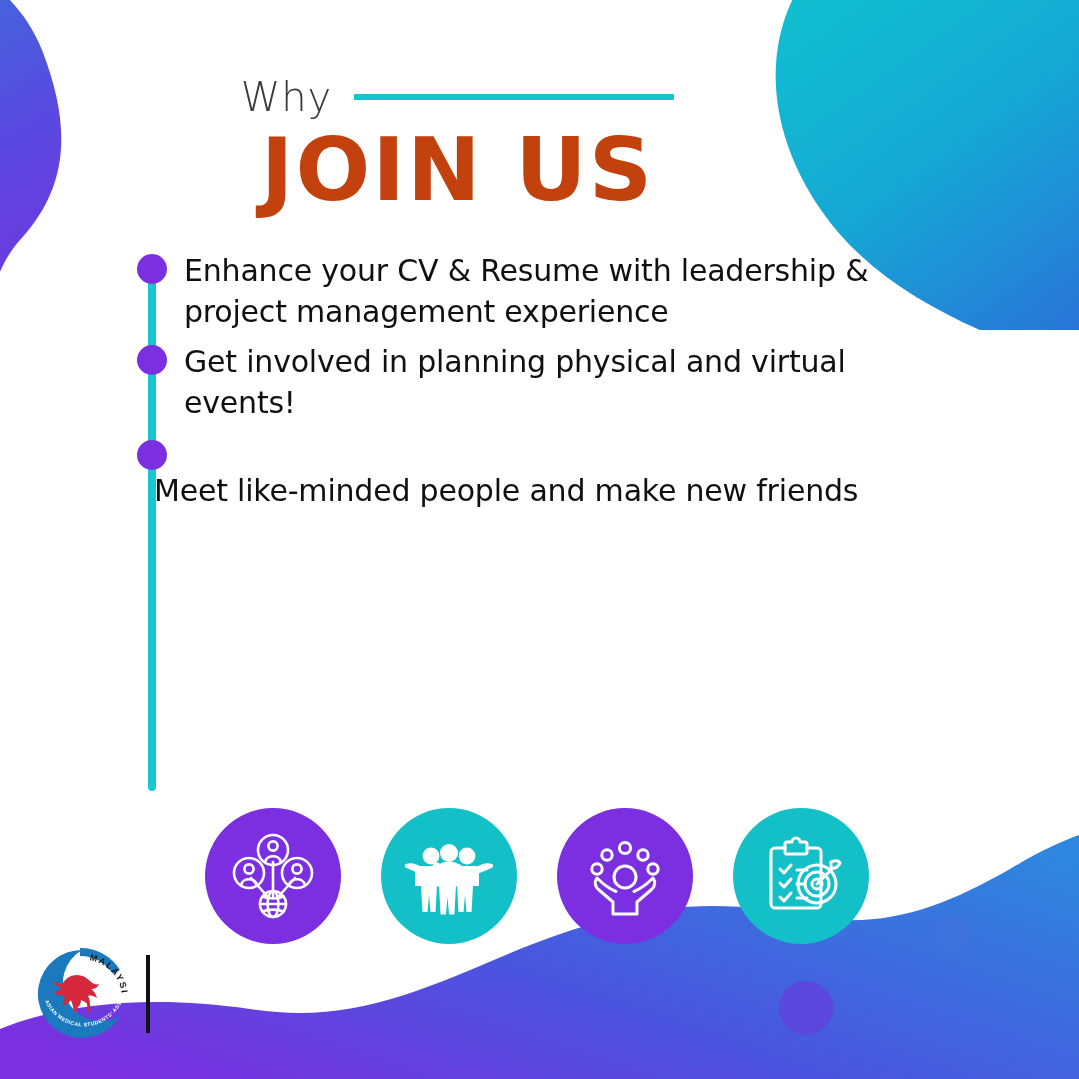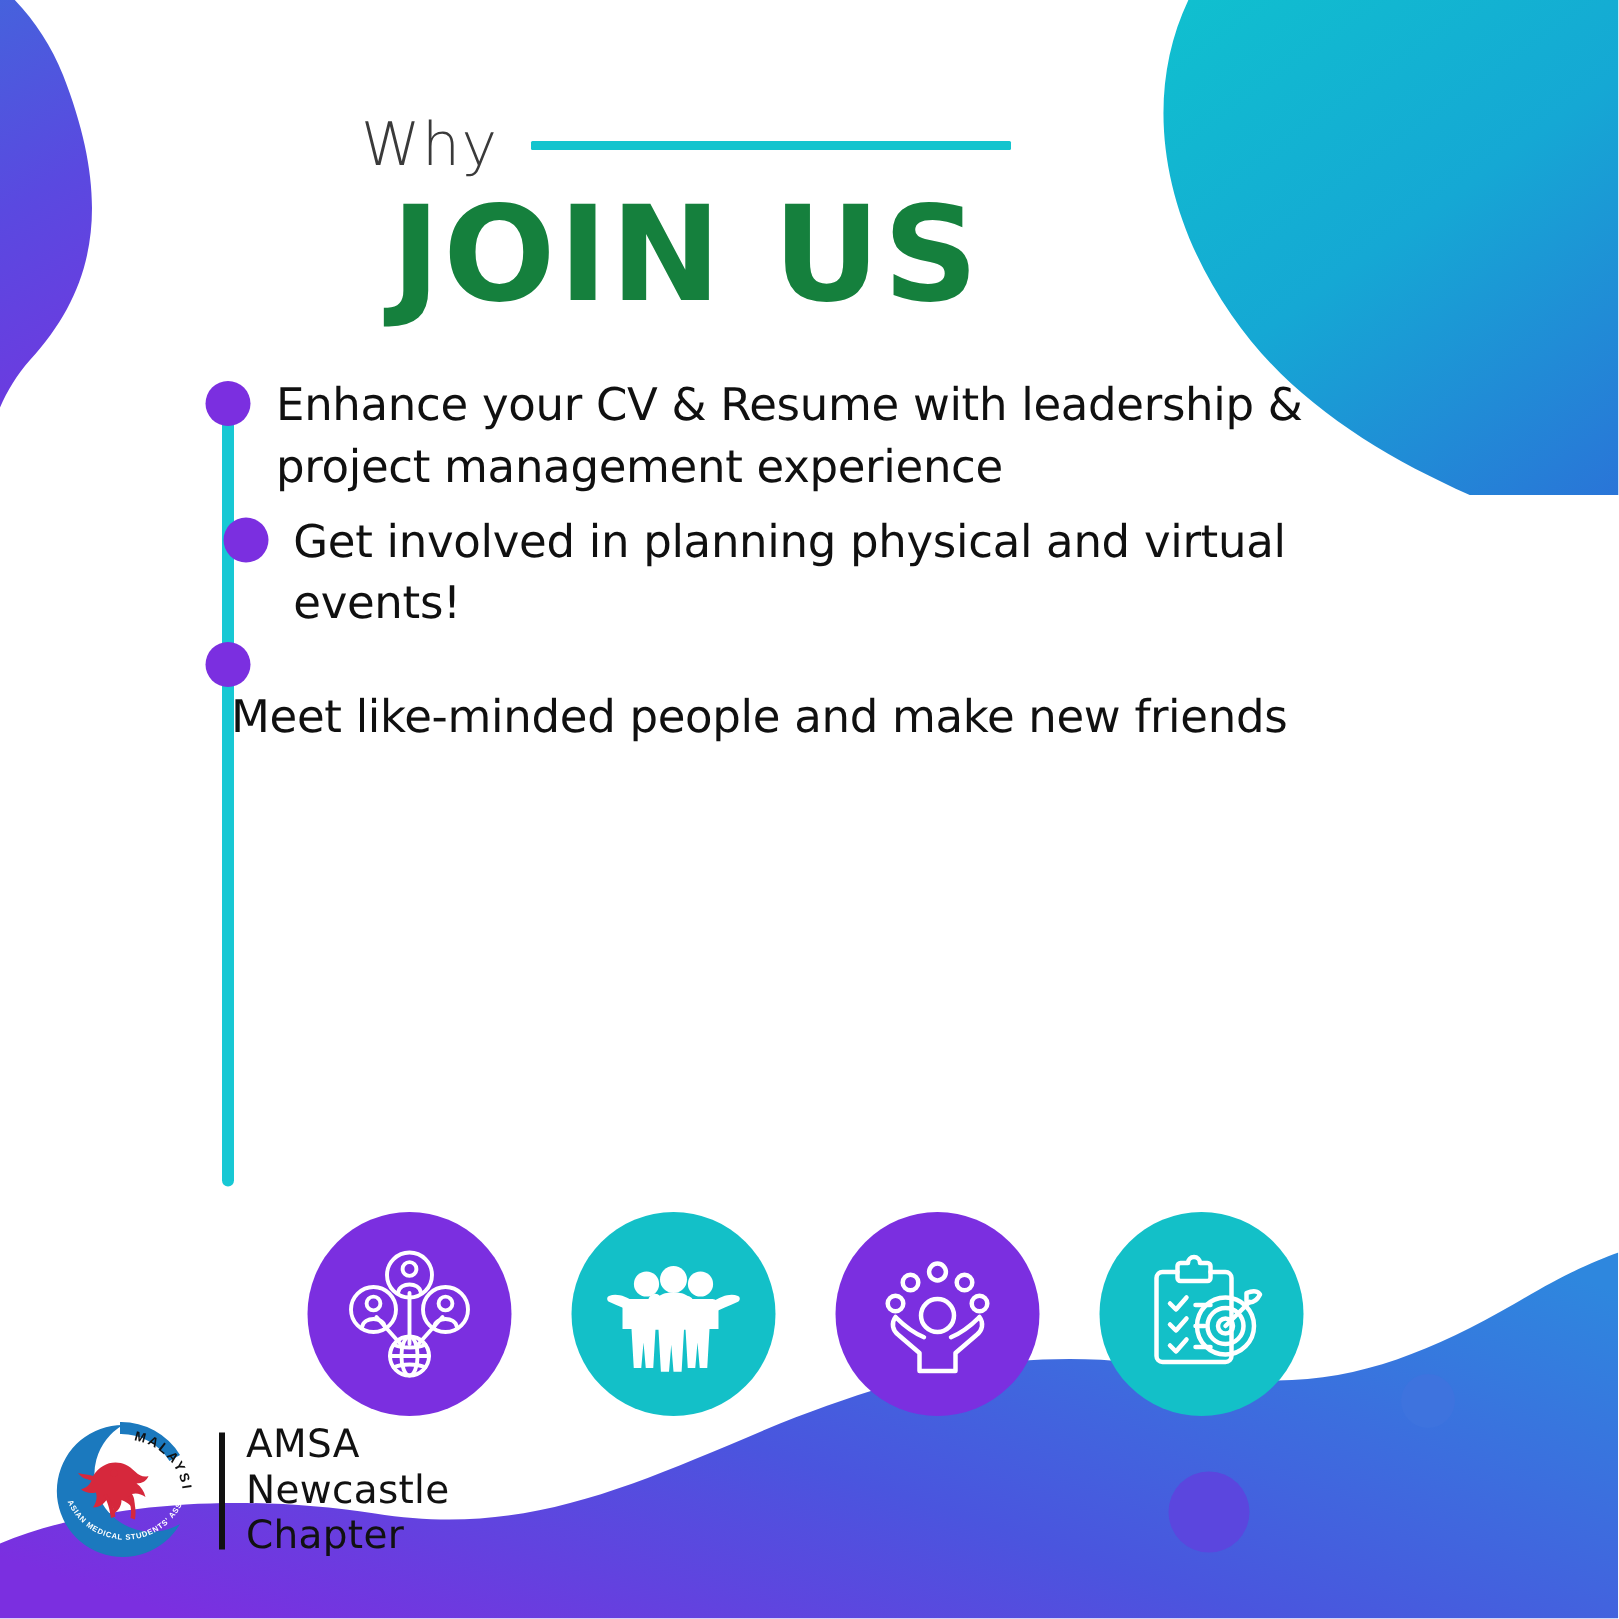--- a/index.html
+++ b/index.html
@@ -63,21 +63,21 @@
     height: 6px;
     background: #13C4CE;
     border-radius: 1px;
   }
   #join-us-text {
     margin-top: 2px;
     font-family: "DejaVu Sans", sans-serif;
     font-size: 88px;
     font-weight: 800;
     letter-spacing: 2px;
-    color: #15803d;
+    color: #c2410c;
     line-height: 1.05;
   }
 
   
   #timeline-track {
     position: absolute;
     left: 148px;
     top: 256px;
     width: 8px;
     height: 535px;
@@ -218,21 +218,21 @@
 
   <div id="timeline-track"></div>
 
   <div id="bullet-list">
 
     <div class="bullet-row" style="margin-bottom:8px;">
       <div class="bullet-dot"></div>
       <div class="bullet-text">Enhance your CV &amp; Resume with leadership &amp; project management experience</div>
     </div>
 
-    <div class="bullet-row" style="margin-bottom:0;justify-content:center;">
+    <div class="bullet-row" style="margin-bottom:12px;">
       <div class="bullet-dot"></div>
       <div class="bullet-text">Get involved in planning physical and virtual events!</div>
     </div>
 
     <div class="bullet-row" style="margin-bottom:28px;flex-direction:column;">
       <div class="bullet-dot"></div>
       <div class="bullet-text">Meet like-minded people and make new friends</div>
     </div>
 
 
@@ -343,20 +343,15 @@
       </text>
 
       <g fill="#D6283C">
         <path d="M 36 46 c 4 -6 9 -9 15 -9 c 5 0 9 2 13 6 c 3 3 6 4 9 3 c -1 3 -4 5 -8 5 c 3 2 5 5 6 9 c -3 -2 -6 -3 -9 -2 c 2 3 2 7 1 10 c -2 -3 -5 -5 -8 -6 c 0 4 -2 7 -5 9 c 0 -4 -2 -7 -5 -9 c -2 3 -5 5 -9 5 c 2 -3 3 -6 2 -10 c -4 1 -7 0 -10 -2 c 3 -1 6 -3 7 -6 c -4 -1 -7 -2 -9 -5 c 4 1 7 1 10 2 Z"></path>
         <path d="M 45 58 c 3 4 5 9 6 15 l -3 1 c -1 -6 -2 -11 -5 -15 Z"></path>
         <path d="M 62 59 c 2 5 3 10 2 16 l -3 -1 c 1 -5 0 -10 -2 -14 Z"></path>
         <circle cx="50" cy="44" r="2.4"></circle>
       </g>
     </svg>
     <div id="logo-divider"></div>
-    <div id="logo-text">
-      <div>AMSA</div>
-      <div>Newcastle</div>
-      <div>Chapter</div>
-    </div>
   </div>
 
 </div>
 
 </body></html>

